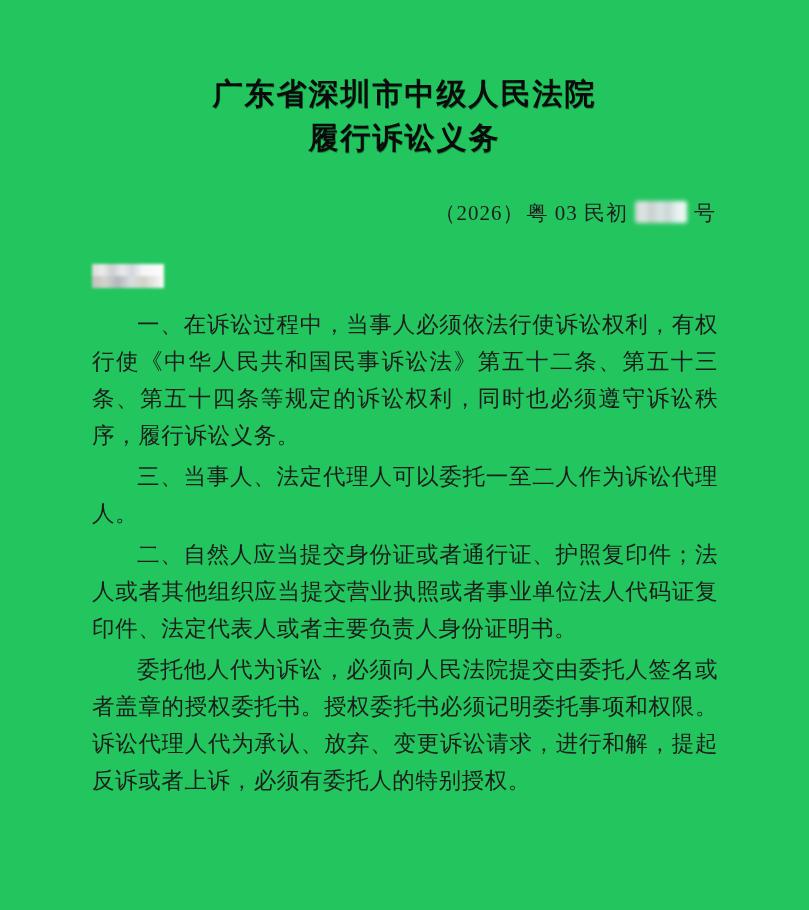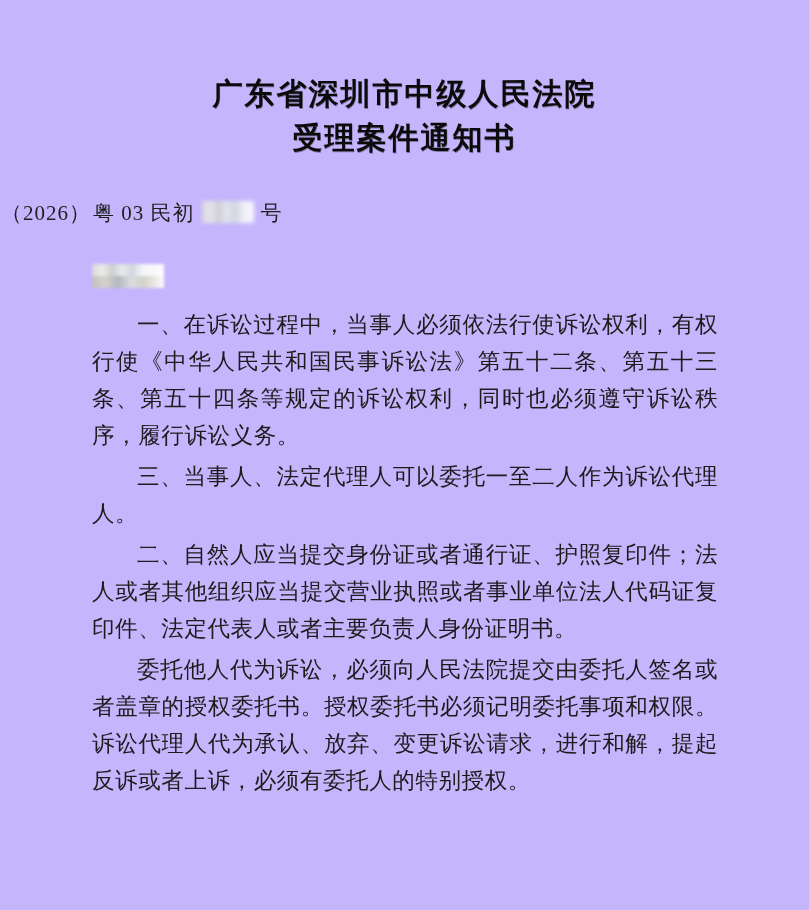--- a/index.html
+++ b/index.html
@@ -5,41 +5,42 @@
 <style>
   html, body {
     margin: 0;
     padding: 0;
     background: #ffffff;
   }
   .page {
     position: relative;
     width: 809px;
     height: 910px;
-    background: #c4b5fd;
+    background: #22c55e;
     overflow: hidden;
     font-family: "Liberation Serif", "DejaVu Serif", serif;
     color: #1a1a1a;
   }
   .title-block {
     padding-top: 72px;
     text-align: center;
   }
   .title-line {
     font-family: "Liberation Serif", "DejaVu Serif", serif;
     font-weight: bold;
     font-size: 30px;
     letter-spacing: 2px;
     line-height: 44px;
     color: #0b0b0b;
     text-shadow: 0.6px 0.6px 0 rgba(0,0,0,0.35);
   }
   .case-no {
     margin-top: 38px;
     padding-right: 92px;
+    text-align: right;
     font-size: 21px;
     line-height: 30px;
     letter-spacing: 1px;
     color: #1f1f1f;
     white-space: nowrap;
   }
   .case-no .seg { margin: 0 1px; }
   .redact {
     display: inline-block;
     vertical-align: -3px;
@@ -107,21 +108,21 @@
   }
   .para + .para { margin-top: 4px; }
 </style>
 </head>
 <body>
 
 <div class="page">
 
   <div class="title-block">
     <div class="title-line">广东省深圳市中级人民法院</div>
-    <div class="title-line">受理案件通知书</div>
+    <div class="title-line">履行诉讼义务</div>
   </div>
 
   <div class="case-no">
     <span class="seg">（2026）</span><span class="seg">粤 03 民初</span><span class="redact redact-caseno"></span><span class="seg">号</span>
   </div>
 
   <div class="recipient">
     <span class="redact-name"></span>
   </div>
 

